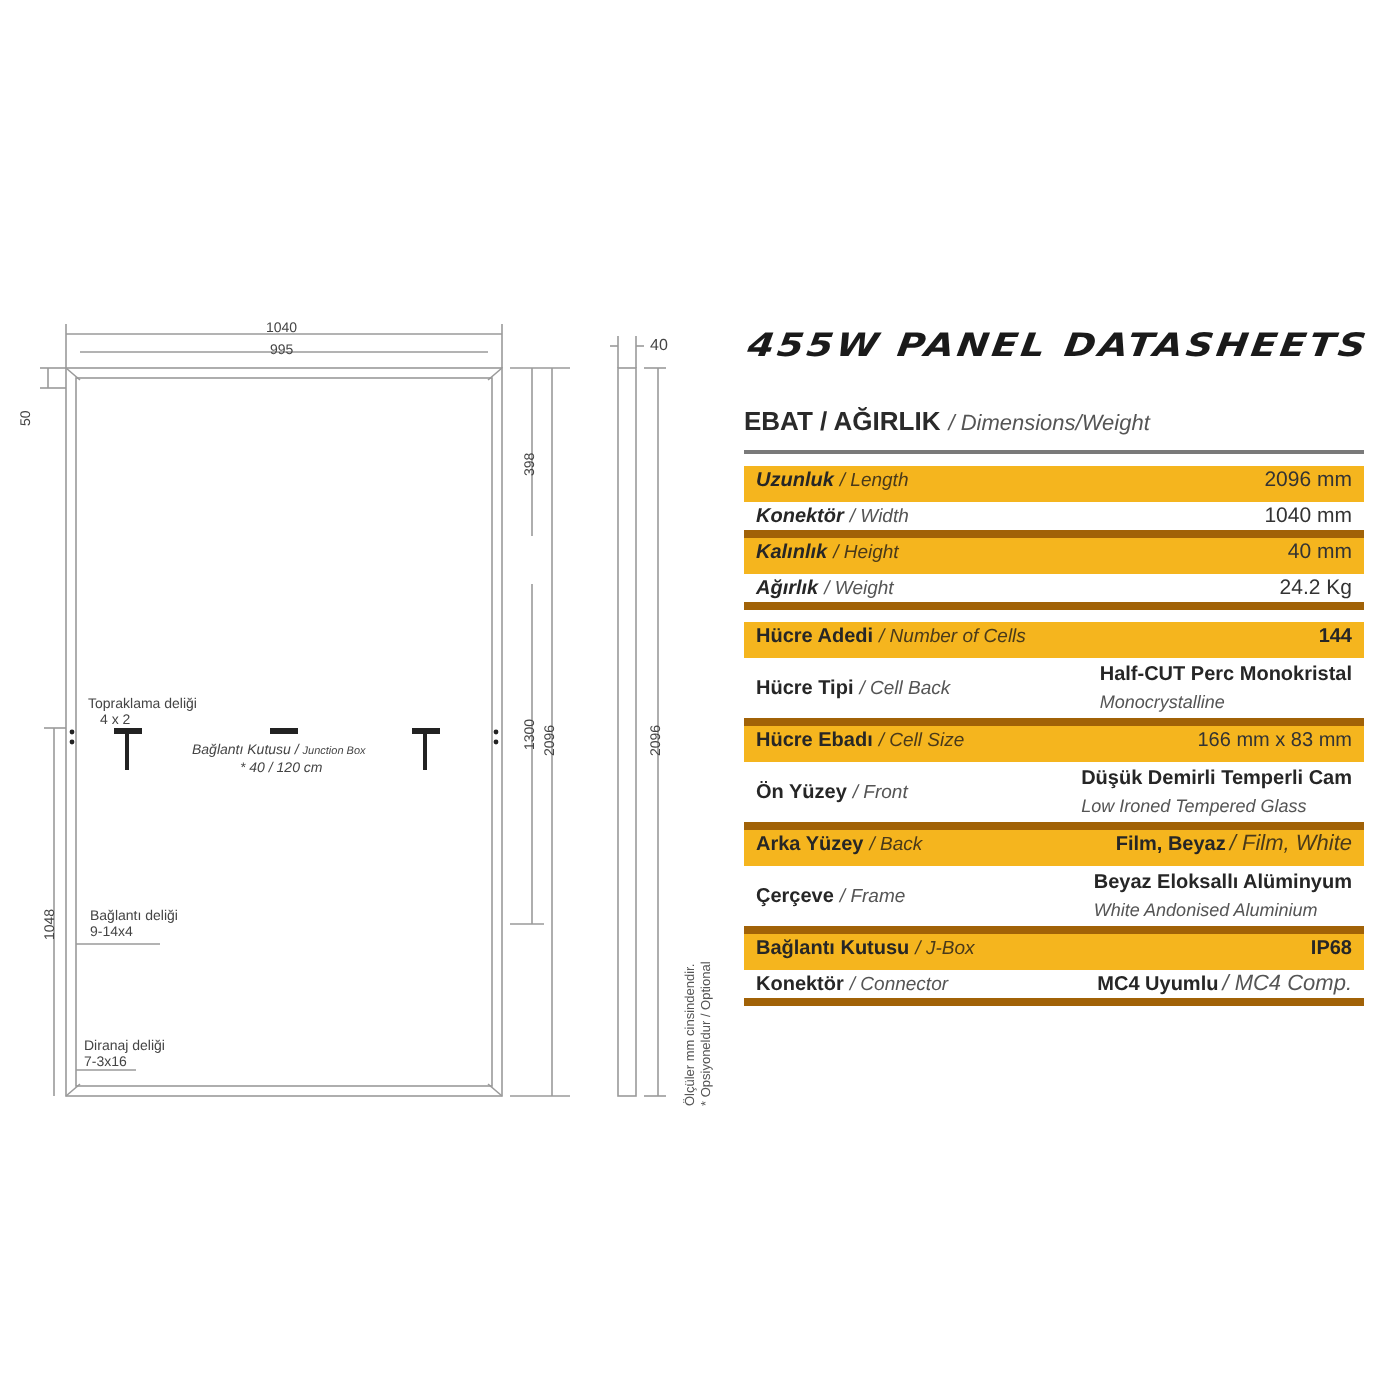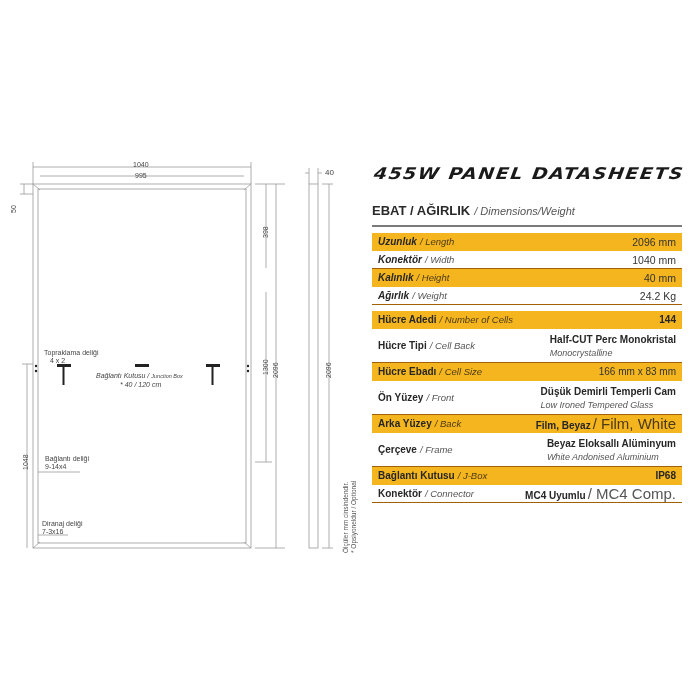--- a/index.html
+++ b/index.html
@@ -22,31 +22,31 @@
       transform-origin: left center; white-space: nowrap; height: 26px; line-height: 26px; margin-left: 2px;
     }
     .section-head { margin-top: 14px; padding-bottom: 6px; border-bottom: 2px solid #7a7a7a; white-space: nowrap; }
     .section-head .tr { font-family: "Liberation Sans", sans-serif; font-weight: bold; font-size: 13px; color: #2a2a2a; }
     .section-head .en { font-family: "Liberation Sans", sans-serif; font-style: italic; font-size: 11px; color: #555; margin-left: 4px; }
     .section-head.s2 { margin-top: 12px; }
     .section-head.s2 .tr { font-size: 13.5px; }
     .section-head.s2 .en { font-size: 12px; }
 
     .tbl { margin-top: 6px; }
-    .row { display: flex; justify-content: space-between; align-items: center; padding: 0 6px 0 6px; height: 18px; border-bottom: 1px solid #a16207; }
+    .row { display: flex; justify-content: space-between; align-items: center; padding: 0 6px 0 6px; height: 18px; border-bottom: 4px solid #a16207; }
     .row.hl { background: #f5b51e; border-bottom-color: #f5b51e; }
     .row.tall { height: 34px; }
     .row .lbl { white-space: nowrap; font-family: "Liberation Sans", sans-serif; font-size: 10px; }
     .row .lbl .tr { font-weight: bold; color: #262626; }
     .row .lbl .en { font-style: italic; color: #555; margin-left: 3px; font-size: 9.5px; }
     .row.hl .lbl .en { color: #4a3a1a; }
     .row .val { text-align: left; white-space: nowrap; font-family: "Liberation Sans", sans-serif; font-size: 10px; color: #333; }
     .row .val .main { font-weight: bold; color: #262626; }
     .row .val .sub { display: block; font-style: italic; color: #555; font-size: 9px; margin-top: 3px; }
-    .row .val .inline-en { color: #555; font-size: 15px; margin-left: 2px; }
+    .row .val .inline-en { font-style: italic; color: #555; font-size: 11px; margin-left: 2px; }
     .row.hl .val .inline-en { color: #4a3a1a; }
     .dim .row .lbl .tr { font-style: italic; }
     .dim .row .val { font-size: 10.5px; }
   </style>
 </head>
 <body>
 
 <div class="drawing">
   <svg width="365" height="700" viewBox="0 0 365 700">
     <g stroke="#9a9a9a" stroke-width="0.8" fill="none">

